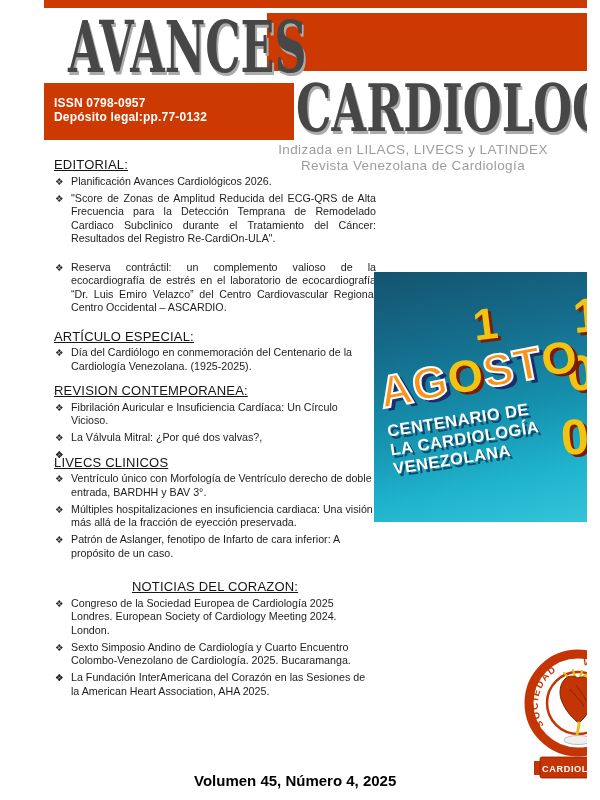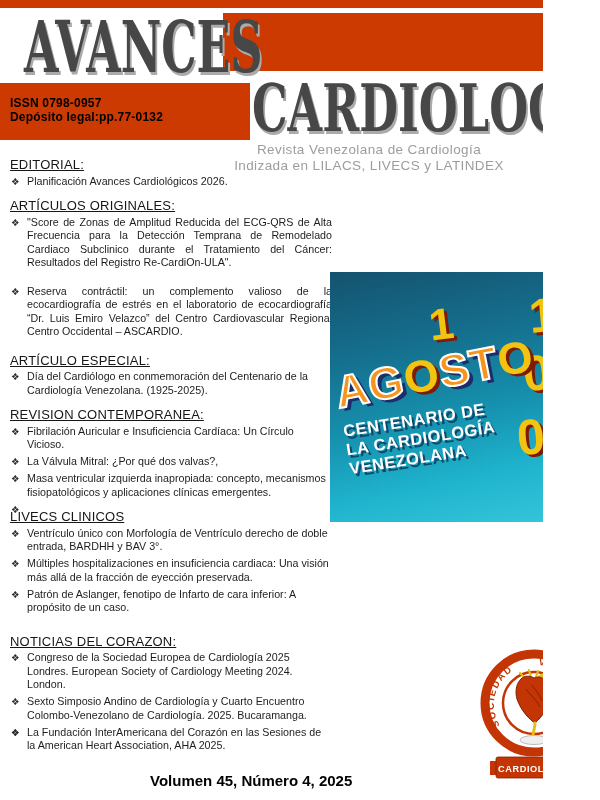--- a/index.html
+++ b/index.html
@@ -1,40 +1,40 @@
 <!DOCTYPE html>
 <html><head>
 <meta charset="utf-8">
 <style>
   html,body{margin:0;padding:0;background:#fff;}
   #page{position:relative;width:543px;height:800px;background:#fff;overflow:hidden;
-        font-family:"Liberation Sans",sans-serif;}
+        font-family:"Liberation Sans",sans-serif;margin-left:44px;}
 
   
   .topbar{position:absolute;left:0;top:0;width:600px;height:8px;background:#cc3a02;}
   .block-right{position:absolute;left:223px;top:13px;width:377px;height:58px;background:#cc3a02;}
   .block-left{position:absolute;left:0;top:83px;width:250px;height:57px;background:#cc3a02;}
   .title-word{font-family:"DejaVu Serif","Liberation Serif",serif;font-weight:bold;color:#474747;
               white-space:nowrap;text-shadow:2.5px 2.5px 0 #ababab;}
   .avances{position:absolute;left:24px;top:12px;font-size:60px;line-height:60px;
            transform:scale(0.74,1.18);transform-origin:left top;}
   .cardiologicos{position:absolute;left:252px;top:76px;font-size:62px;line-height:62px;
            transform:scale(0.72,1.06);transform-origin:left top;}
-  .issn-box{padding:13px 0 0 10px;color:#000000;font-weight:bold;font-size:12px;line-height:14px;
+  .issn-box{padding:13px 0 0 10px;color:#ffffff;font-weight:bold;font-size:12px;line-height:14px;
             letter-spacing:0.2px;}
   .subtitle{position:absolute;right:4px;top:142px;width:340px;text-align:center;color:#9d9d9d;
             font-size:13.5px;line-height:15.5px;letter-spacing:0.4px;}
 
   
   .toc{position:absolute;left:10px;top:158px;width:322px;color:#1d1d1d;font-size:10.7px;
        line-height:13.5px;}
   .toc-heading{font-weight:normal;text-decoration:underline;letter-spacing:0.2px;color:#161616;
                margin:11px 0 3px 0;font-size:13px;}
   .toc-heading.first{margin-top:0;}
-  .toc-heading.gap-top{margin-top:20px;}
+  .toc-heading.gap-top{margin-top:20px;text-align:center;}
   ul.toc-list{list-style:none;margin:0;padding:0;}
   ul.toc-list li{position:relative;padding-left:17px;margin:0 0 3.5px 0;}
   ul.toc-list.wide-gap li{margin-bottom:15px;}
   ul.toc-list li.justify{text-align:justify;}
   .bullet{position:absolute;left:1px;top:0px;font-size:9.5px;color:#2b2b2b;}
 
   
   .promo{position:absolute;left:330px;top:272px;width:242px;height:250px;overflow:hidden;
          background:linear-gradient(168deg,#14536f 0%,#156f8e 30%,#1590ad 55%,#1fb3cd 78%,#36c6da 100%);}
   .promo-word{position:absolute;left:10px;top:98px;transform:rotate(-11deg);transform-origin:left bottom;
@@ -67,43 +67,42 @@
 
   <div class="block-left">
     <div class="issn-box">
       <div>ISSN 0798-0957</div>
       <div>Depósito legal:pp.77-0132</div>
     </div>
   </div>
   <div class="cardiologicos title-word">CARDIOLOGICOS</div>
 
   <div class="subtitle">
+    <div>Indizada en LILACS, LIVECS y LATINDEX</div>
     <div>Revista Venezolana de Cardiología</div>
-    <div>Indizada en LILACS, LIVECS y LATINDEX</div>
   </div>
 
   <div class="toc">
       <div class="toc-heading first">EDITORIAL:</div>
       <ul class="toc-list">
         <li><span class="bullet">❖</span><span>Planificación Avances Cardiológicos 2026.</span></li>
       </ul>
-      <div class="toc-heading">ARTÍCULOS ORIGINALES:</div>
       <ul class="toc-list wide-gap">
         <li class="justify"><span class="bullet">❖</span><span>"Score de Zonas de Amplitud Reducida del ECG-QRS de Alta Frecuencia para la Detección Temprana de Remodelado Cardiaco Subclinico durante el Tratamiento del Cáncer: Resultados del Registro Re-CardiOn-ULA".</span></li>
         <li class="justify"><span class="bullet">❖</span><span>Reserva contráctil: un complemento valioso de la ecocardiografía de estrés en el laboratorio de ecocardiografía “Dr. Luis Emiro Velazco” del Centro Cardiovascular Regional Centro Occidental – ASCARDIO.</span></li>
       </ul>
       <div class="toc-heading">ARTÍCULO ESPECIAL:</div>
       <ul class="toc-list">
         <li><span class="bullet">❖</span><span>Día del Cardiólogo en conmemoración del Centenario de la Cardiología Venezolana.  (1925-2025).</span></li>
       </ul>
       <div class="toc-heading">REVISION CONTEMPORANEA:</div>
       <ul class="toc-list">
         <li><span class="bullet">❖</span><span>Fibrilación Auricular e Insuficiencia Cardíaca: Un Círculo Vicioso.</span></li>
         <li><span class="bullet">❖</span><span>La Válvula Mitral: ¿Por qué dos valvas?,</span></li>
-        <li><span class="bullet">❖</span><span>Masa ventricular izquierda inapropiada: concepto, mecanismos fisiopatológicos y aplicaciones clínicas emergentes.</span></li>
+        <li><span class="bullet">❖</span></li>
         <li><span class="bullet">❖</span></li>
       </ul>
       <div class="toc-heading">LIVECS CLINICOS</div>
       <ul class="toc-list">
         <li><span class="bullet">❖</span><span>Ventrículo único con Morfología de Ventrículo derecho de doble entrada, BARDHH y BAV 3°.</span></li>
         <li><span class="bullet">❖</span><span>Múltiples hospitalizaciones en insuficiencia cardiaca: Una visión más allá de la fracción de eyección preservada.</span></li>
         <li><span class="bullet">❖</span><span>Patrón de Aslanger, fenotipo de Infarto de cara inferior: A propósito de un caso.</span></li>
       </ul>
       <div class="toc-heading gap-top">NOTICIAS DEL CORAZON:</div>
       <ul class="toc-list">

